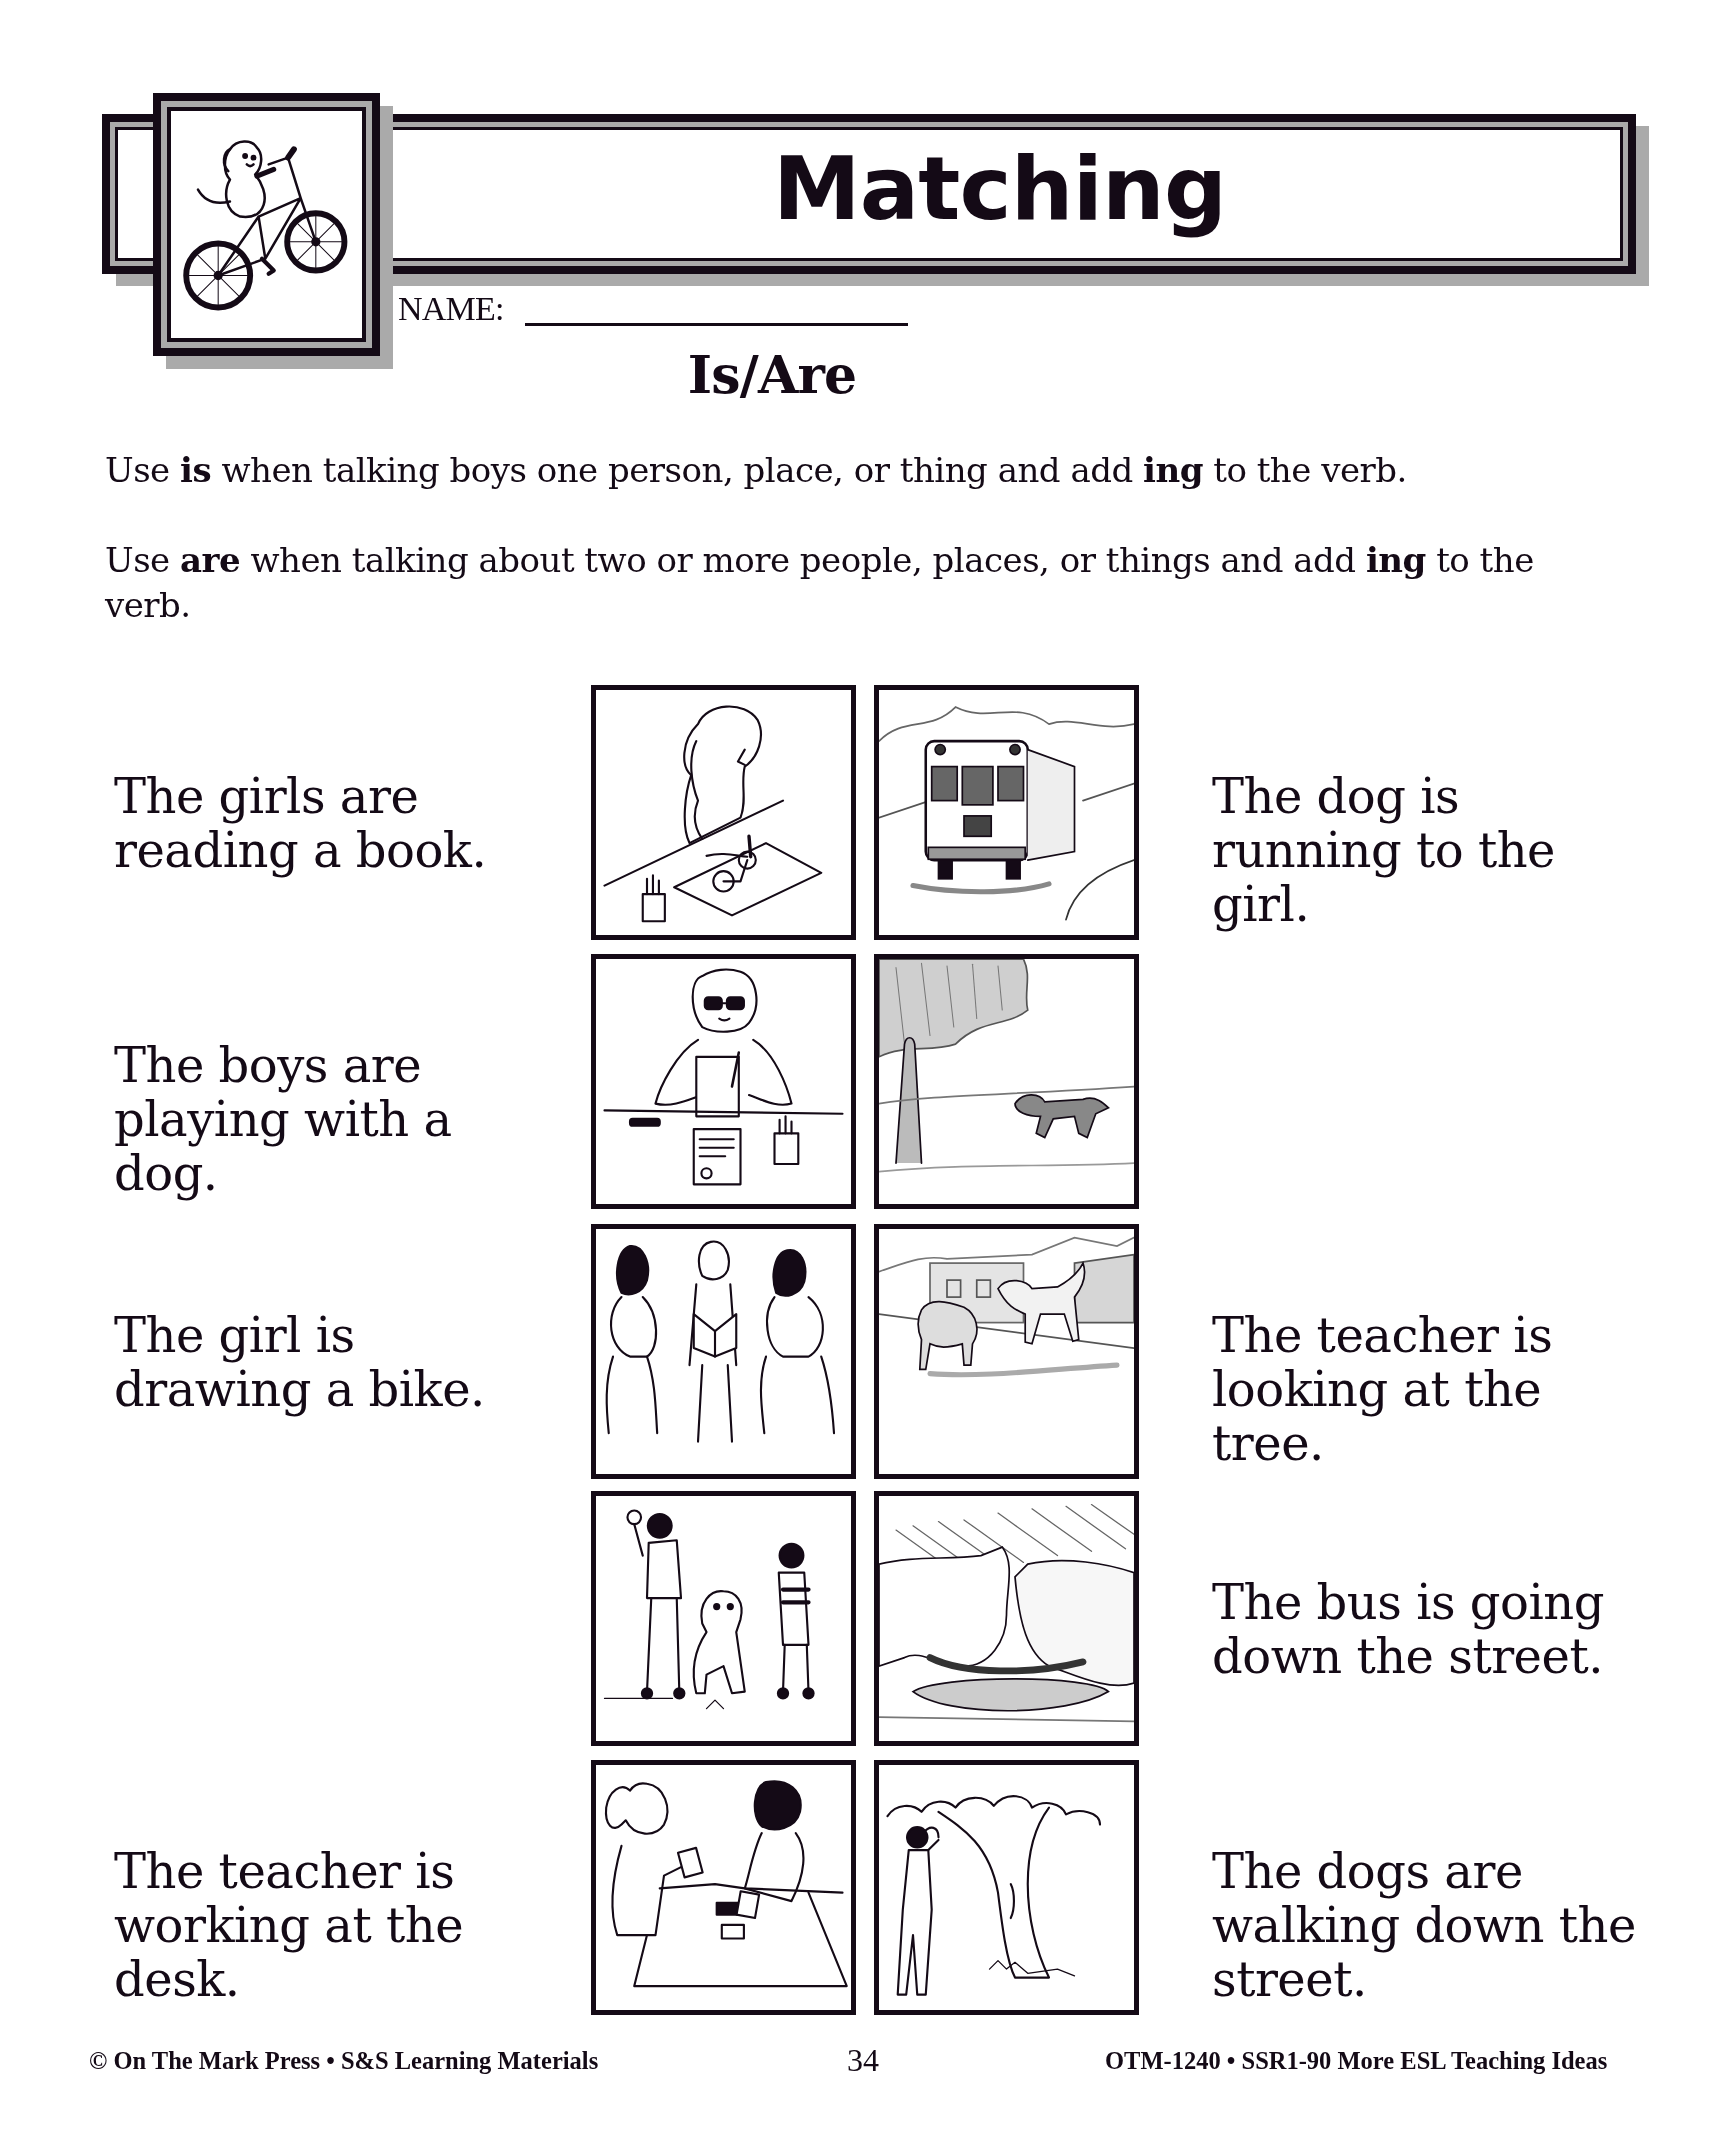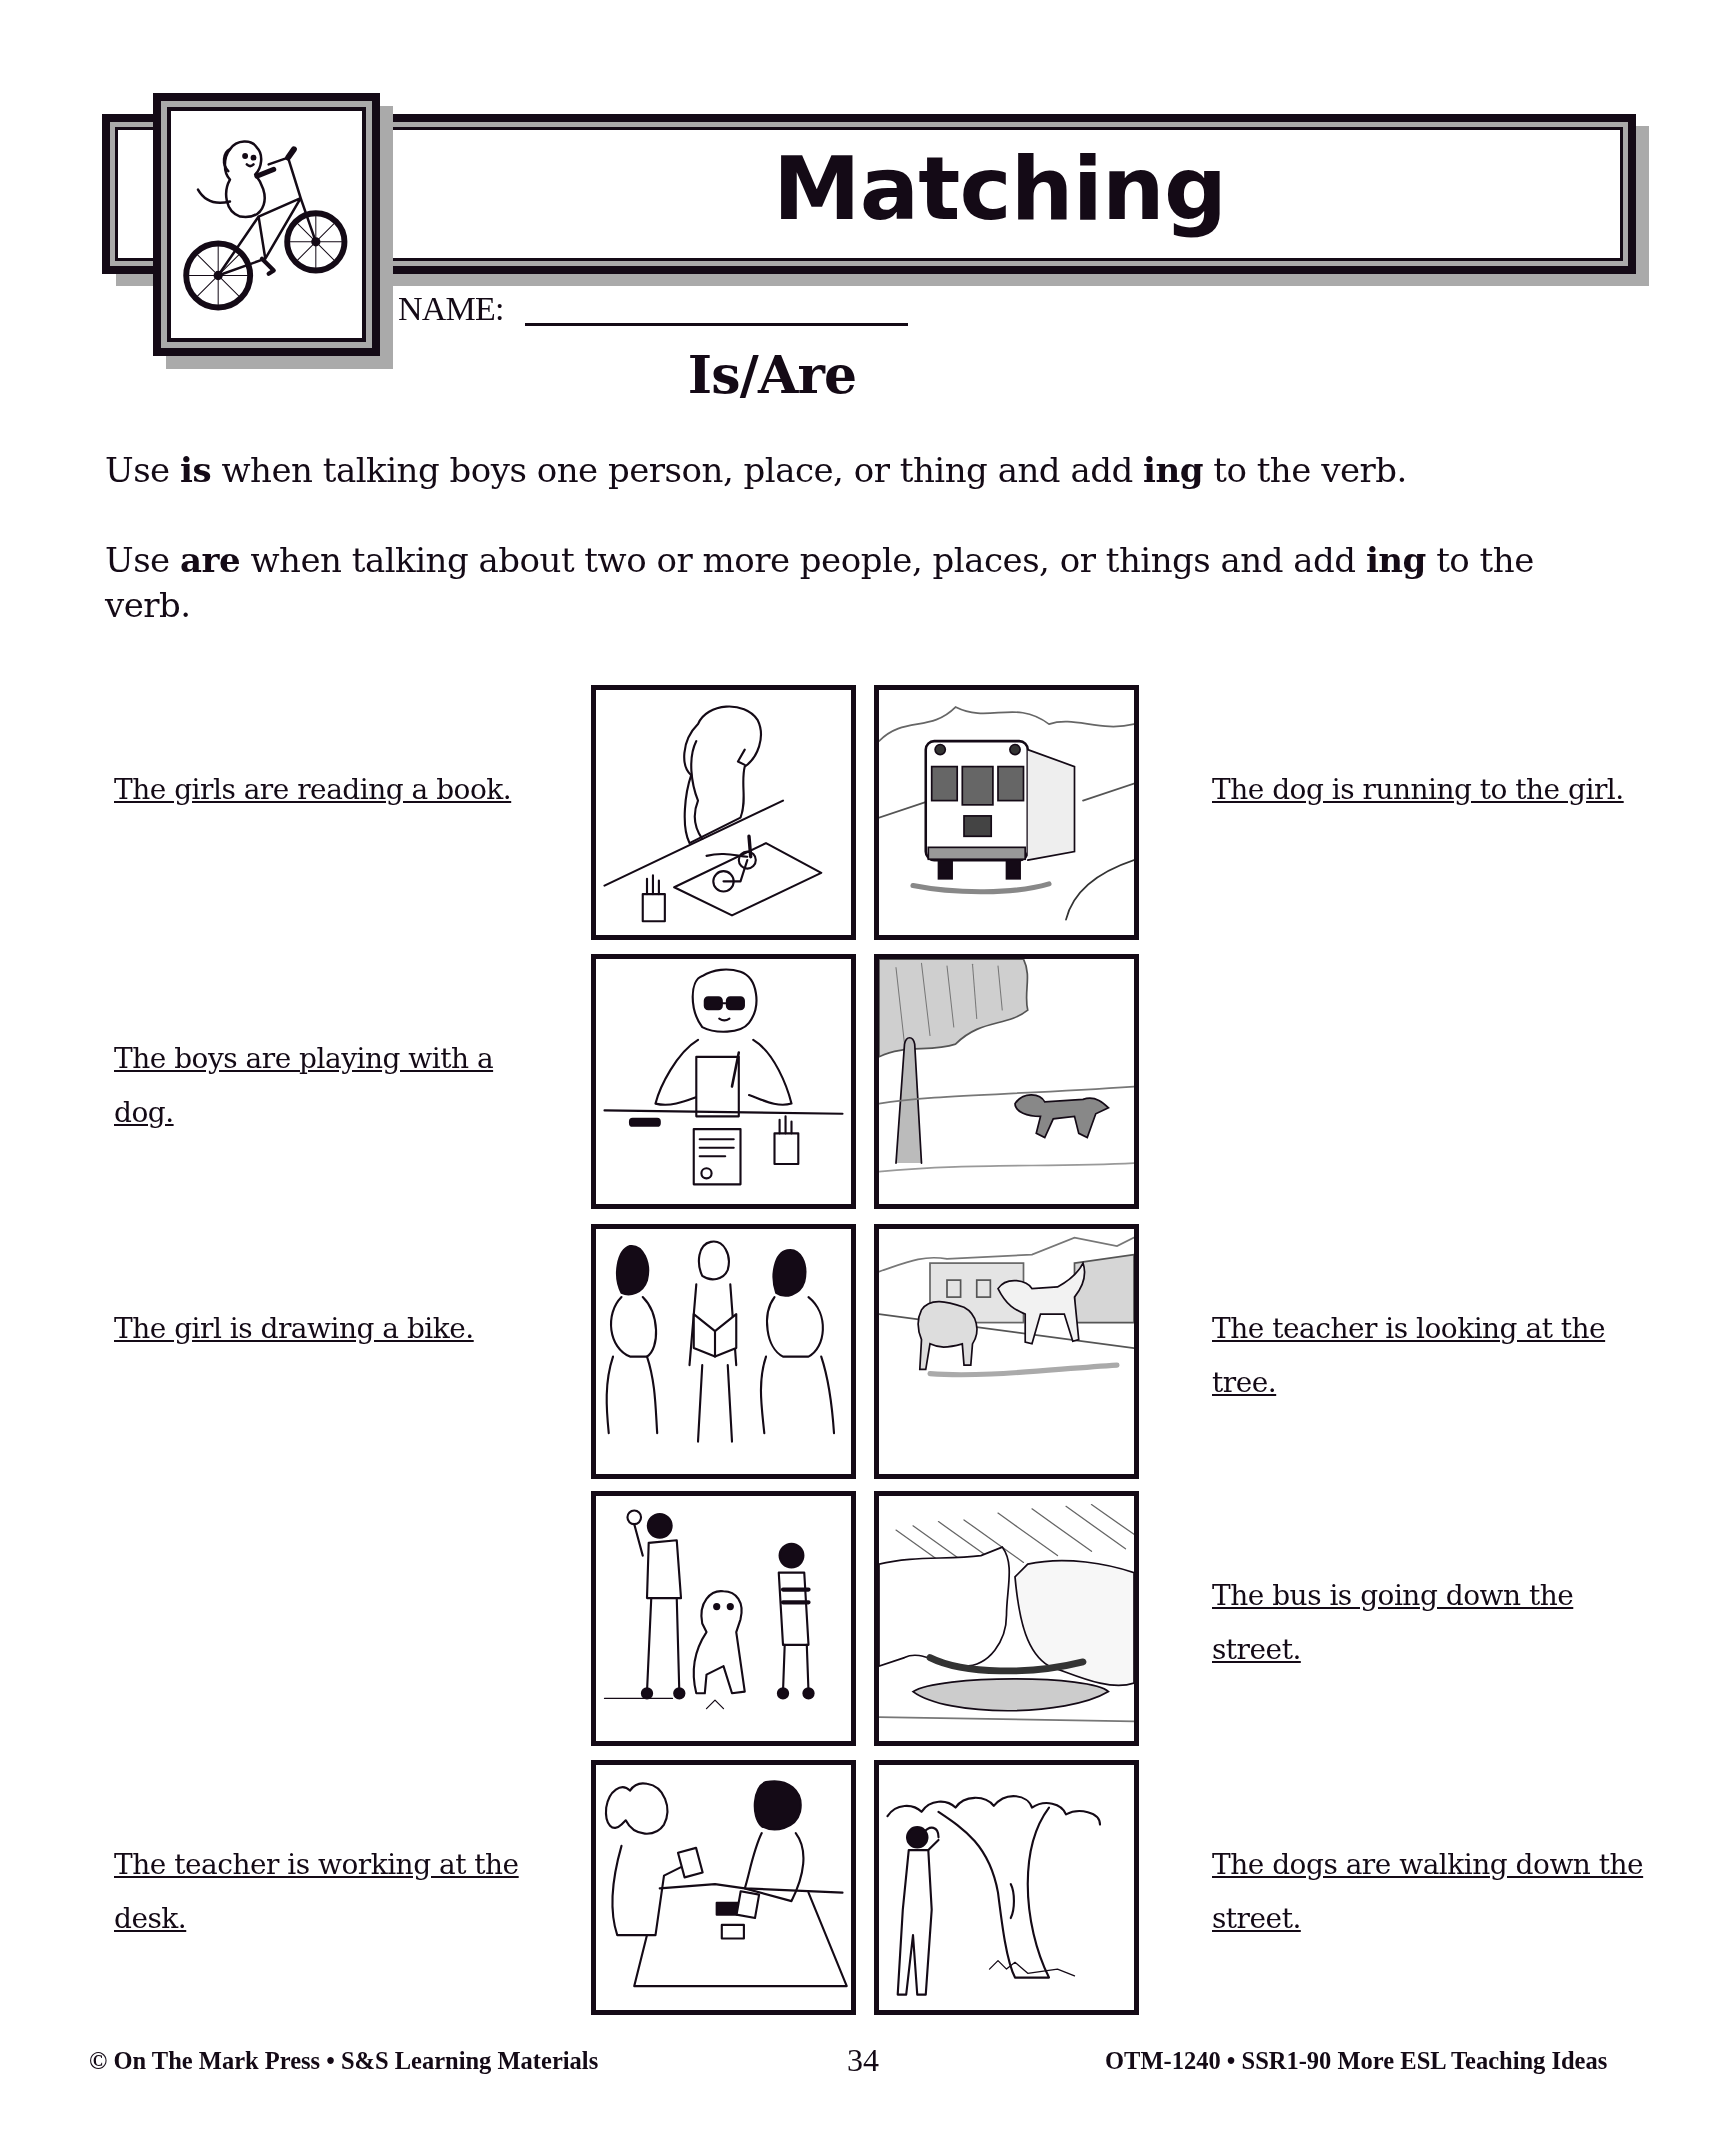--- a/index.html
+++ b/index.html
@@ -28,21 +28,21 @@
               font-family: "DejaVu Serif", "Liberation Serif", serif; font-weight: bold; font-size: 52px; line-height: 1; letter-spacing: -0.8px; }
 
   
   .instr { position: absolute; left: 105px; width: 1518px; font-size: 34px; line-height: 45px; letter-spacing: -0.5px; }
   .instr b { font-weight: bold; }
   .instr-1 { top: 448px; }
   .instr-2 { top: 538px; }
 
   
   .row { position: absolute; left: 0; width: 1727px; height: 255px; }
-  .sentence { position: absolute; top: 78px; font-size: 28px; line-height: 54px; letter-spacing: -0.5px; width: 439px; text-decoration: underline; }
+  .sentence { position: absolute; top: 84px; font-size: 48px; line-height: 54px; letter-spacing: -0.5px; width: 439px; }
   .sentence.left { left: 114px; }
   .sentence.right { left: 1212px; }
   .pic { position: absolute; top: 0; width: 265px; height: 255px; box-sizing: border-box; border: 5.9px solid #140a16; background: #fff; overflow: hidden; }
   .pic.a { left: 591px; }
   .pic.b { left: 874px; }
   .pic svg { width: 100%; height: 100%; display: block; }
 
   
   .footer { position: absolute; top: 2049px; font-family: "Liberation Serif", "DejaVu Serif", serif; font-size: 24.5px; line-height: 1; }
   .footer.left { left: 89px; font-weight: bold; }

